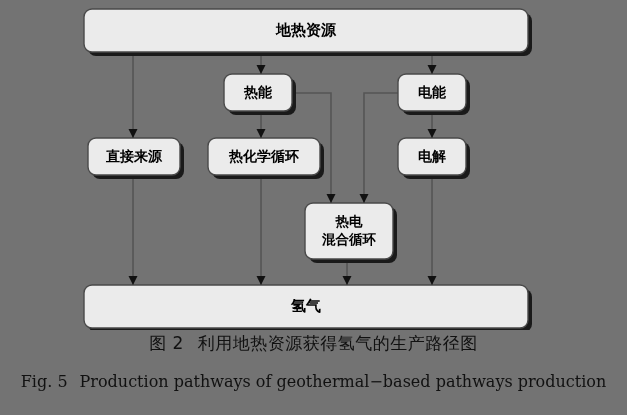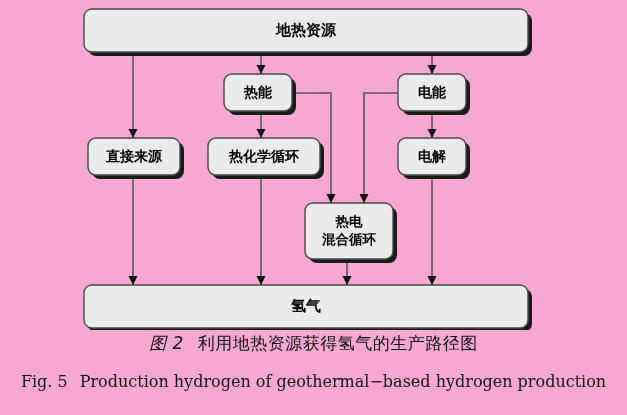--- a/index.html
+++ b/index.html
@@ -4,21 +4,21 @@
 <style>
   html, body {
     margin: 0;
     padding: 0;
     background: #ffffff;
   }
   #page {
     position: relative;
     width: 627px;
     height: 415px;
-    background: #f9a8d4;
+    background: #737373;
     overflow: hidden;
     font-family: "DejaVu Sans", sans-serif;
   }
   #flow-svg {
     position: absolute;
     top: 0;
     left: 0;
     width: 627px;
     height: 330px;
   }
@@ -53,21 +53,21 @@
     left: 0;
     top: 332px;
     width: 627px;
     text-align: center;
     font-family: "DejaVu Sans", sans-serif;
     font-size: 17px;
     font-weight: 500;
     color: #111111;
     letter-spacing: 0.5px;
   }
-  .caption-zh .fig-no { margin-right: 14px; font-style: italic; }
+  .caption-zh .fig-no { margin-right: 14px; }
   .caption-en {
     position: absolute;
     left: 0;
     top: 372px;
     width: 627px;
     text-align: center;
     font-family: "DejaVu Serif", serif;
     font-size: 16px;
     color: #111111;
   }
@@ -148,16 +148,16 @@
         <path d="M342.5,276 L351.5,276 L347,285 Z" class="arrow-head"></path>
         <path d="M427.5,276 L436.5,276 L432,285 Z" class="arrow-head"></path>
       </g>
   </svg>
 
   <div class="caption-zh">
     <span class="fig-no">图 2</span><span>利用地热资源获得氢气的生产路径图</span>
   </div>
 
   <div class="caption-en">
-    <span class="fig-no">Fig. 5</span><span>Production hydrogen of geothermal−based hydrogen production</span>
+    <span class="fig-no">Fig. 5</span><span>Production pathways of geothermal−based pathways production</span>
   </div>
 
 </div>
 
 </body></html>

